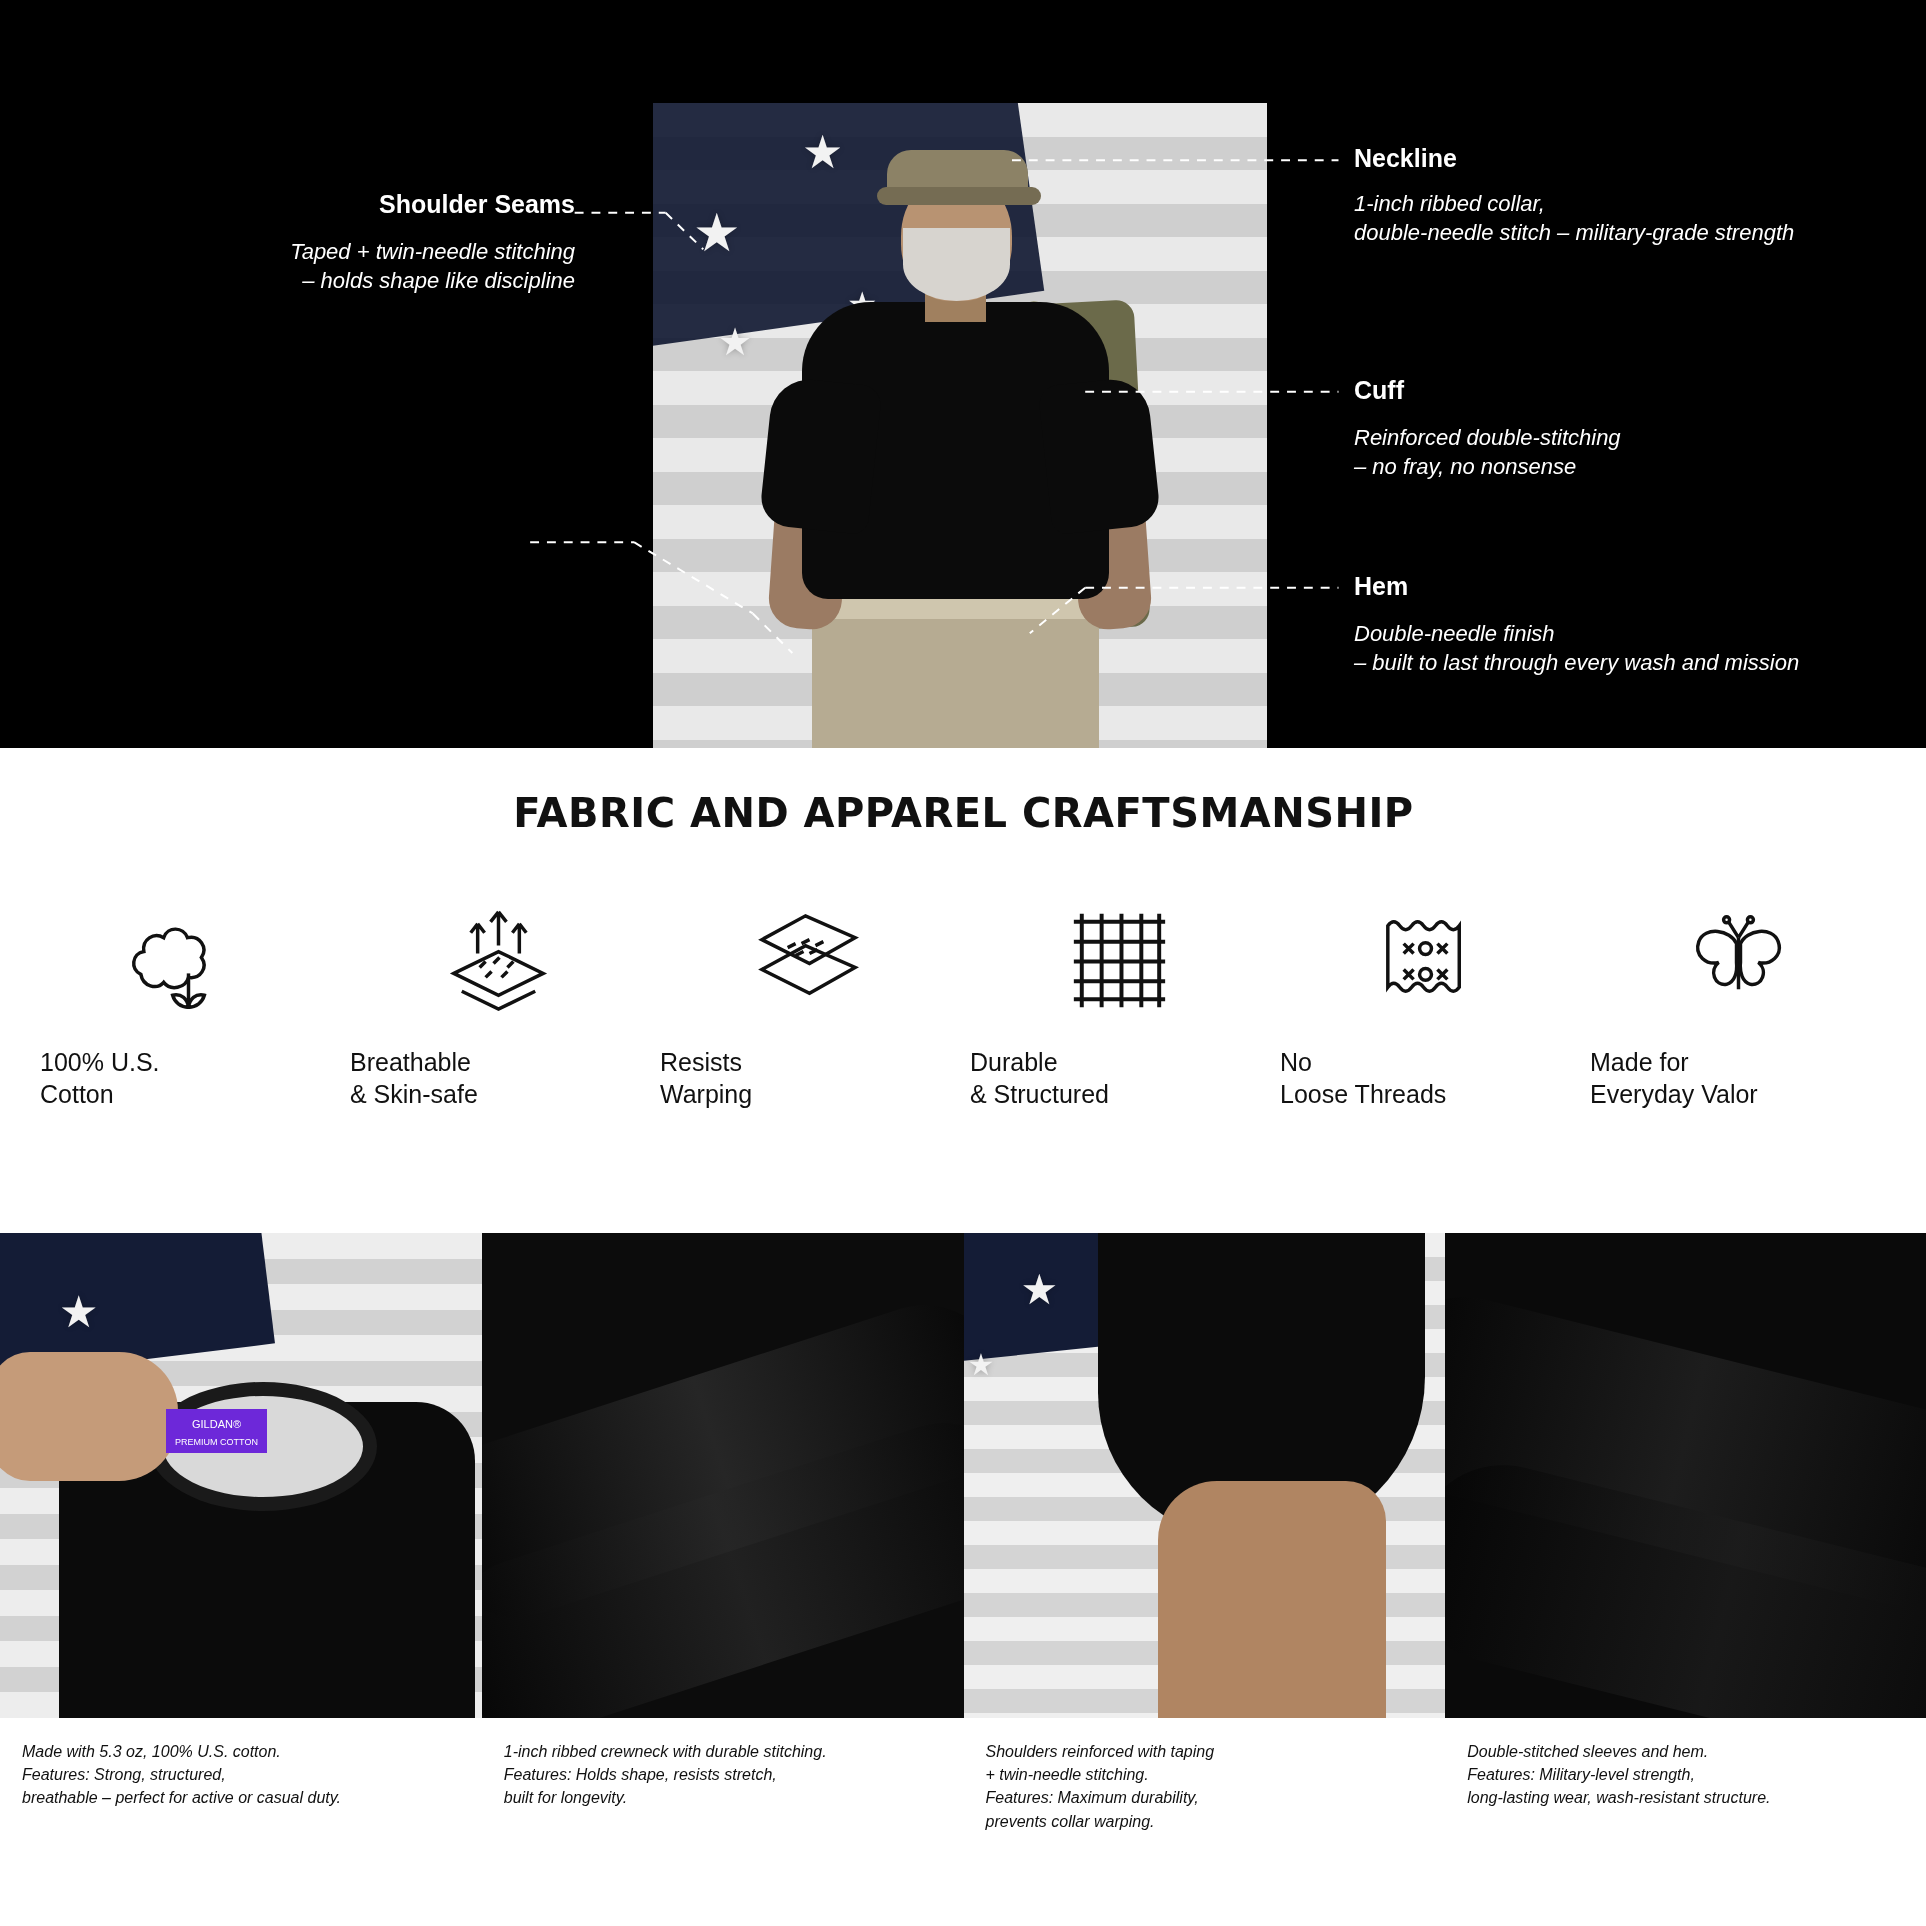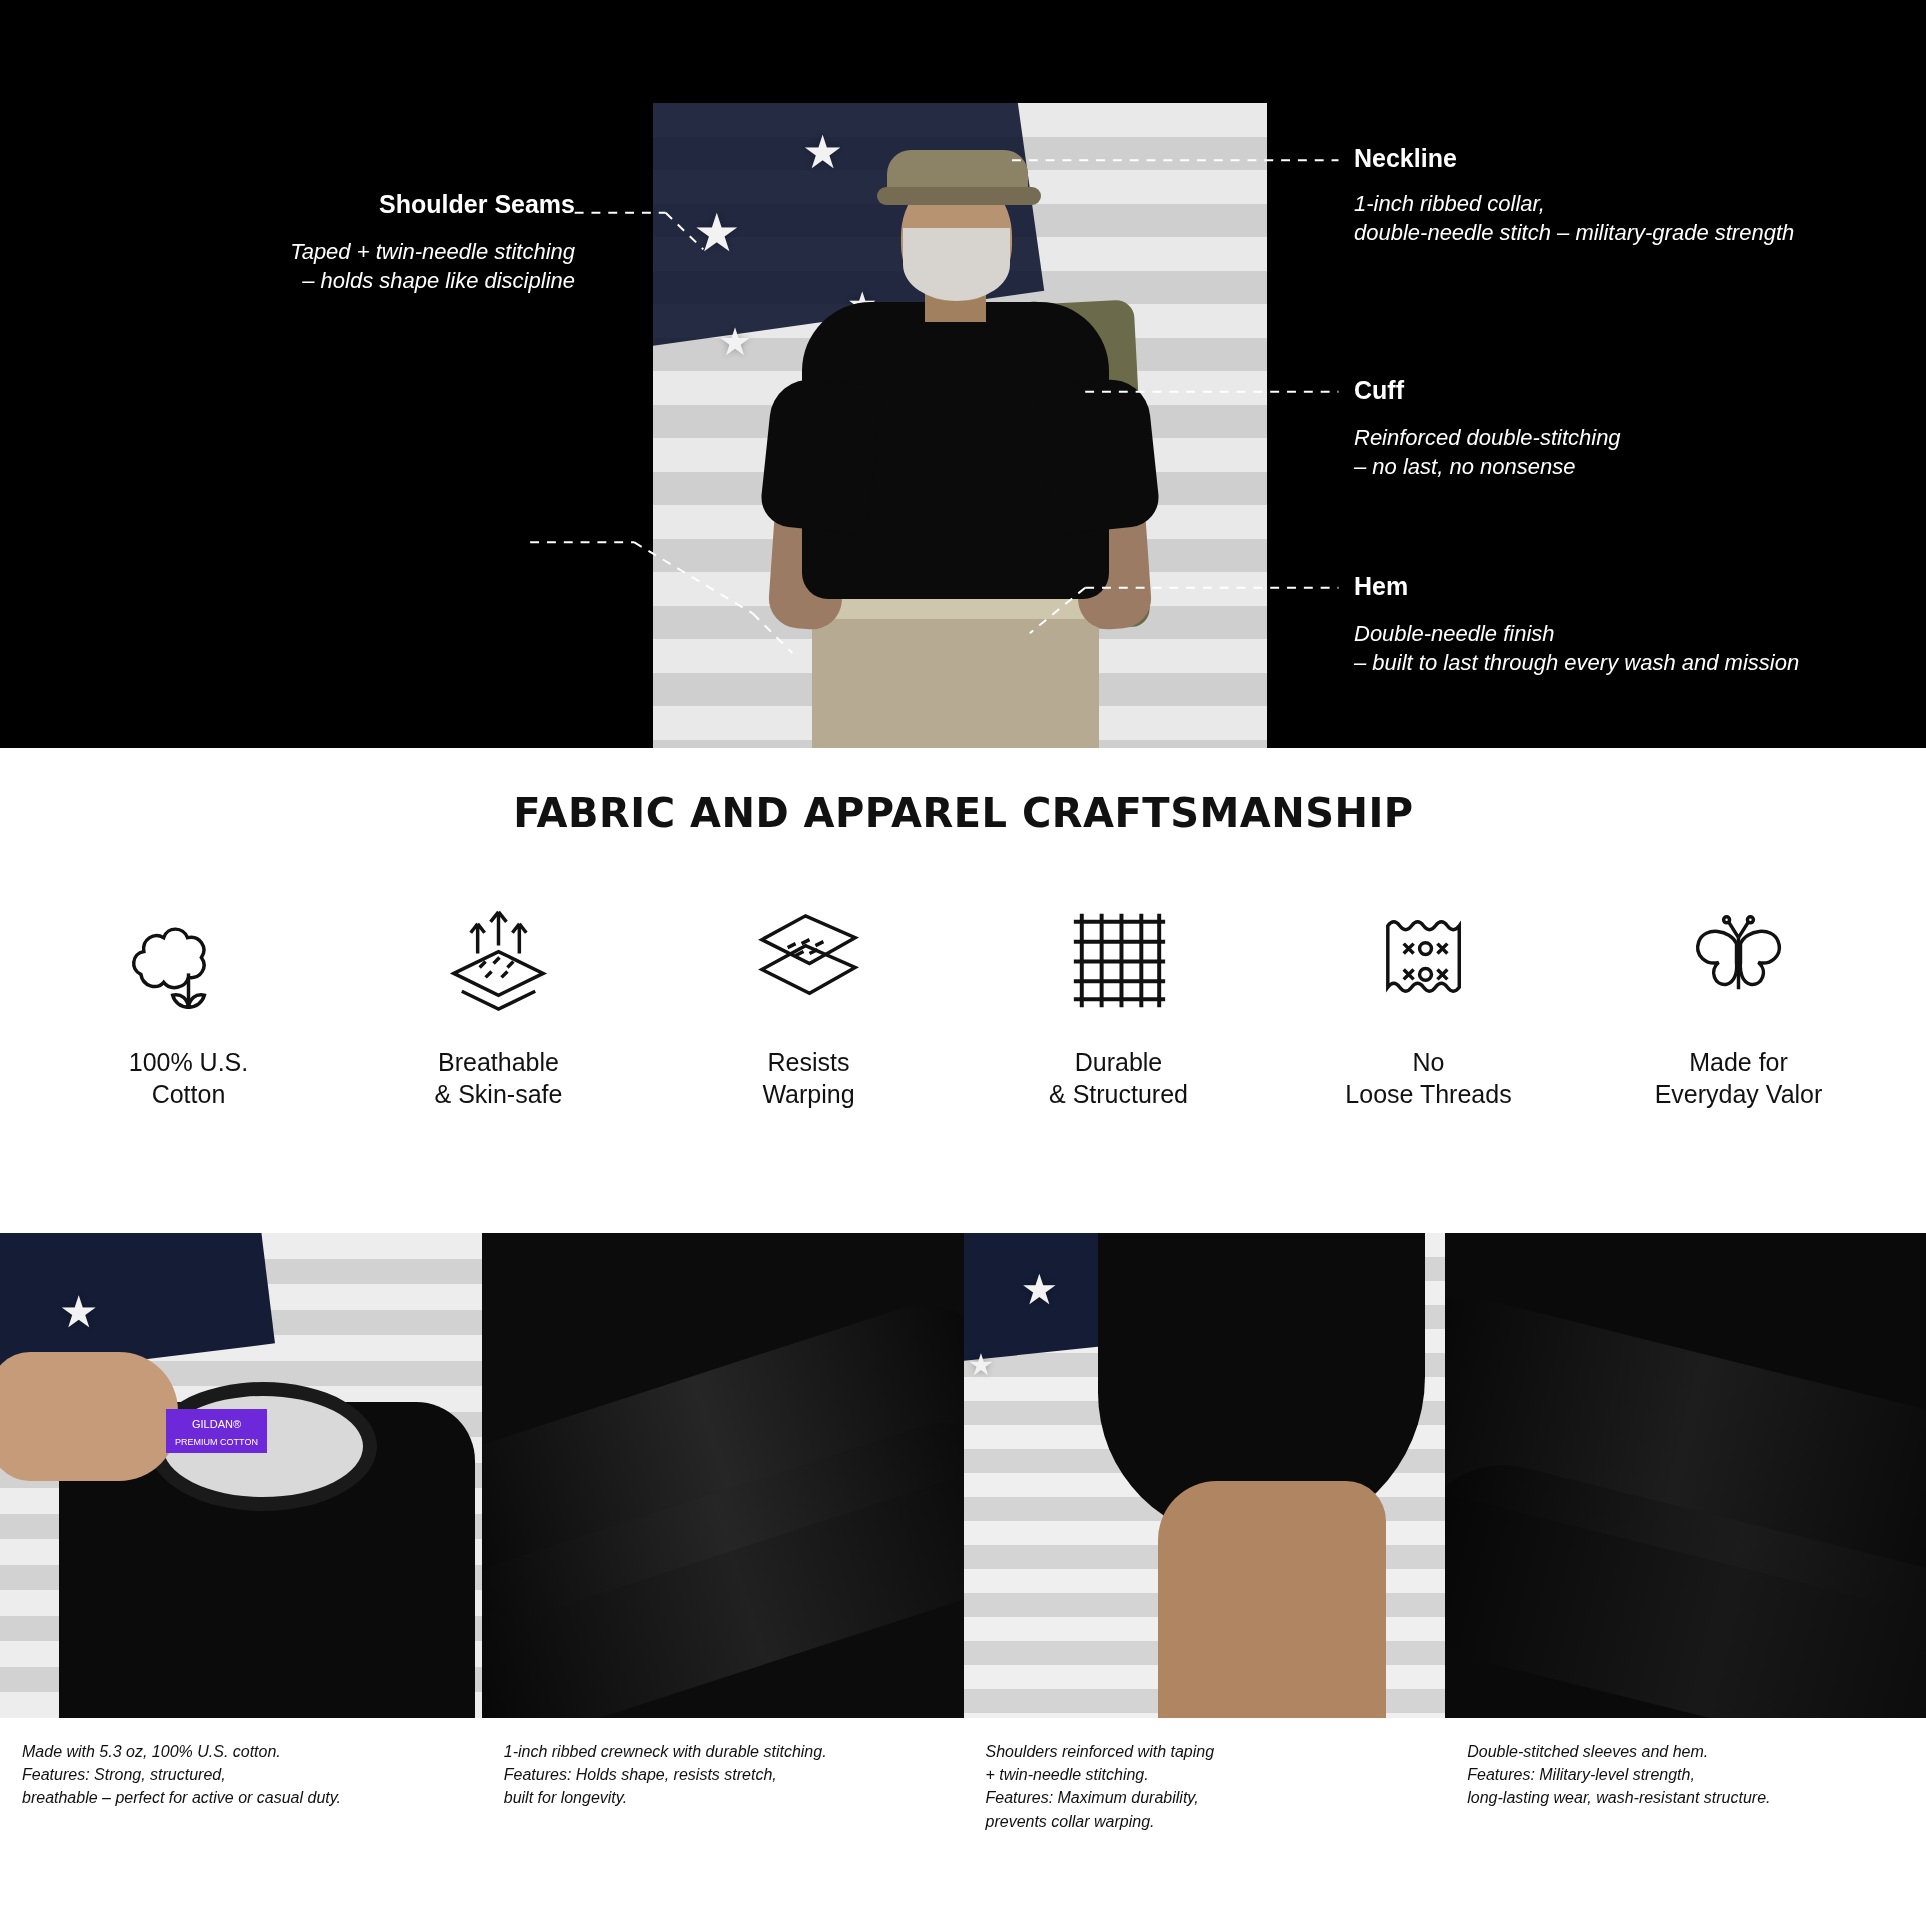--- a/index.html
+++ b/index.html
@@ -199,21 +199,21 @@
     letter-spacing: 0.5px;
     font-family: "DejaVu Sans", sans-serif;
   }
   .icon-row {
     display: flex;
     justify-content: space-between;
     padding: 55px 40px 0 40px;
   }
   .icon-cell {
     width: 297px;
-    text-align: center;
+    text-align: left;
   }
   .icon-art { height: 139px; display: flex; align-items: center; justify-content: center; }
   .icon-cap {
     margin-top: 16px;
     font-size: 25px;
     line-height: 1.28;
     color: #111;
     white-space: pre-line;
   }
 
@@ -357,21 +357,21 @@
 
   <div class="callout co-right" style="left:1354px; top:144px; width:535px;">
     <div class="co-label">Neckline</div>
     <div class="co-desc" style="margin-top:16px;">1-inch ribbed collar,
 double-needle stitch – military-grade strength</div>
   </div>
 
   <div class="callout co-right" style="left:1354px; top:376px; width:535px;">
     <div class="co-label">Cuff</div>
     <div class="co-desc" style="margin-top:18px;">Reinforced double-stitching
-– no last, no nonsense</div>
+– no fray, no nonsense</div>
   </div>
 
   <div class="callout co-right" style="left:1354px; top:572px; width:554px;">
     <div class="co-label">Hem</div>
     <div class="co-desc" style="margin-top:18px;">Double-needle finish
 – built to last through every wash and mission</div>
   </div>
 </div>
 
 <div class="icons-section">

